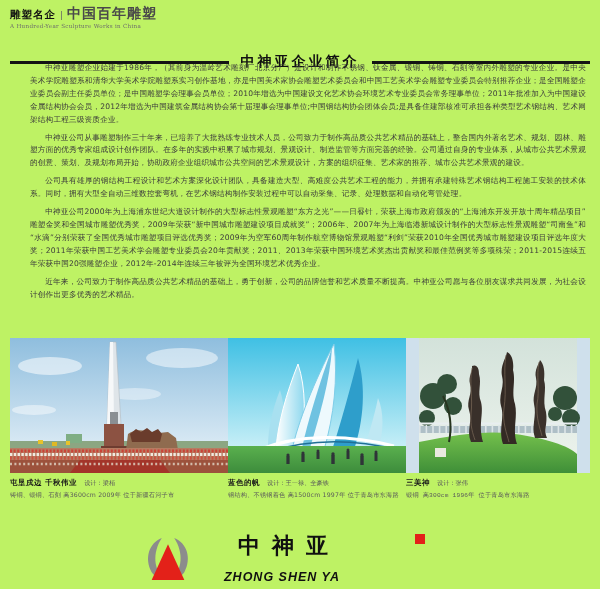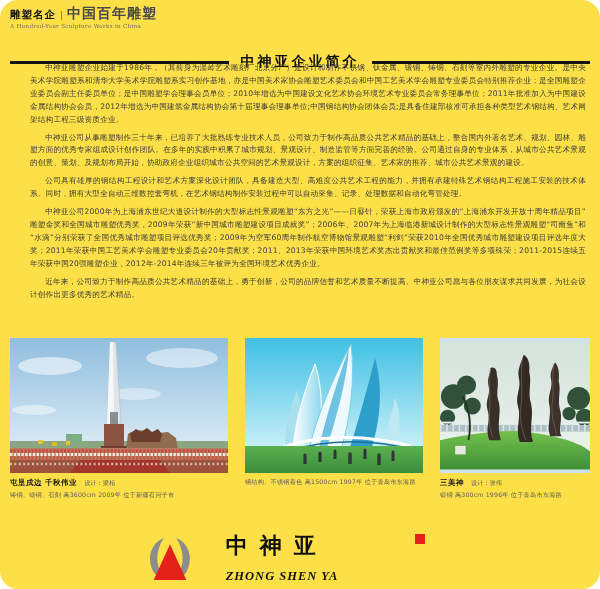--- a/index.html
+++ b/index.html
@@ -1,17 +1,17 @@
 <!DOCTYPE html>
 <html lang="zh"><head>
 <meta charset="utf-8">
 <style>
   html,body{margin:0;padding:0;background:#fff;}
-  .page{position:relative;width:600px;height:589px;background:#fde047;overflow:hidden;
-        font-family:"DejaVu Sans",sans-serif;color:#222;border-radius:18px;}
+  .page{position:relative;width:600px;height:589px;background:#bef264;overflow:hidden;
+        font-family:"DejaVu Sans",sans-serif;color:#222;}
 
   
   .brand{position:absolute;top:6px;left:10px;line-height:1.1;}
   .brand-row{display:flex;align-items:baseline;gap:4px;}
   .brand-bold{font-size:10.5px;font-weight:bold;color:#111;letter-spacing:1px;}
   .brand-divider{font-size:9px;color:#666;}
   .brand-light{font-size:14px;font-weight:bold;color:#4a4a4a;font-family:"DejaVu Serif",serif;letter-spacing:1px;}
   .brand-sub{margin-top:2px;font-size:5.6px;color:#6b6b6b;font-family:"DejaVu Serif",serif;letter-spacing:.3px;}
 
   
@@ -21,36 +21,36 @@
               font-family:"DejaVu Serif",serif;white-space:nowrap;}
 
   
   .content{position:absolute;top:62px;left:14px;right:14px;}
   .content p{margin:0 0 5px 16px;font-size:7.6px;line-height:12.9px;color:#3b3b3b;
              text-align:justify;text-indent:2em;letter-spacing:.2px;}
 
   
   .gallery{position:absolute;top:338px;left:10px;right:10px;display:flex;justify-content:space-between;}
   figure{margin:0;}
-  .fig-1{width:218px;} .fig-2{width:178px;} .fig-3{width:150px;}
+  .fig-1{width:218px;} .fig-2{width:178px;} .fig-3{width:184px;font-family:Liberation Mono, monospace;}
   .pic{height:135px;overflow:hidden;background:#cfe0ec;}
   .pic svg{display:block;width:100%;height:100%;}
   figcaption{margin-top:5px;}
   .cap-line1{display:flex;align-items:baseline;gap:7px;}
   .cap-title{font-size:7.5px;font-weight:bold;color:#1a1a1a;letter-spacing:.5px;}
   .cap-designer{font-size:6.2px;color:#5a5a5a;}
   .cap-details{margin-top:3px;font-size:6.2px;color:#5a5a5a;letter-spacing:.2px;}
 
   
-  .footer{position:absolute;left:0;top:532px;width:480px;display:flex;justify-content:center;align-items:center;gap:28px;}
+  .footer{position:absolute;left:0;top:532px;width:480px;display:flex;justify-content:center;align-items:center;gap:28px;text-align:right;}
   .logo-mark{width:56px;height:54px;}
   .logo-text{display:flex;flex-direction:column;}
   .logo-cn{font-size:22px;font-weight:bold;color:#101010;letter-spacing:12px;line-height:1.1;}
   .logo-en{font-size:12.5px;font-style:italic;font-weight:bold;color:#101010;
-           font-family:Liberation Serif, serif;letter-spacing:1px;margin-top:11px;}
+           font-family:Liberation Sans, sans-serif;letter-spacing:1px;margin-top:11px;}
   .red-mark{position:absolute;left:415px;top:534px;width:10px;height:10px;background:#e32119;}
 </style>
 </head>
 <body>
 
 <div class="page">
 
   <div class="brand">
     <div class="brand-row">
       <span class="brand-bold">雕塑名企</span>
@@ -159,20 +159,24 @@
             <circle cx="120" cy="112" r="1.5"></circle>
               <rect x="118.5" y="113" width="3" height="8"></rect>
             <circle cx="134" cy="117" r="1.7"></circle>
               <rect x="132.3" y="118" width="3.4" height="9"></rect>
             <circle cx="148" cy="114" r="1.5"></circle>
               <rect x="146.5" y="115" width="3" height="8"></rect>
           </g>
         </svg>
       </div>
       <figcaption>
+        <div class="cap-line1">
+          <span class="cap-title">蓝色的帆</span>
+          <span class="cap-designer">设计：王一禄、全豪铁</span>
+        </div>
         <div class="cap-details">钢结构、不锈钢着色 高1500cm 1997年 位于青岛市东海路</div>
       </figcaption>
     </figure>
 
     <figure class="fig-3">
       <div class="pic">
         <svg viewBox="0 0 158 135">
           <defs>
             <linearGradient id="sky3" x1="0" y1="0" x2="0" y2="1">
               <stop offset="0" stop-color="#d3e2da"></stop>

